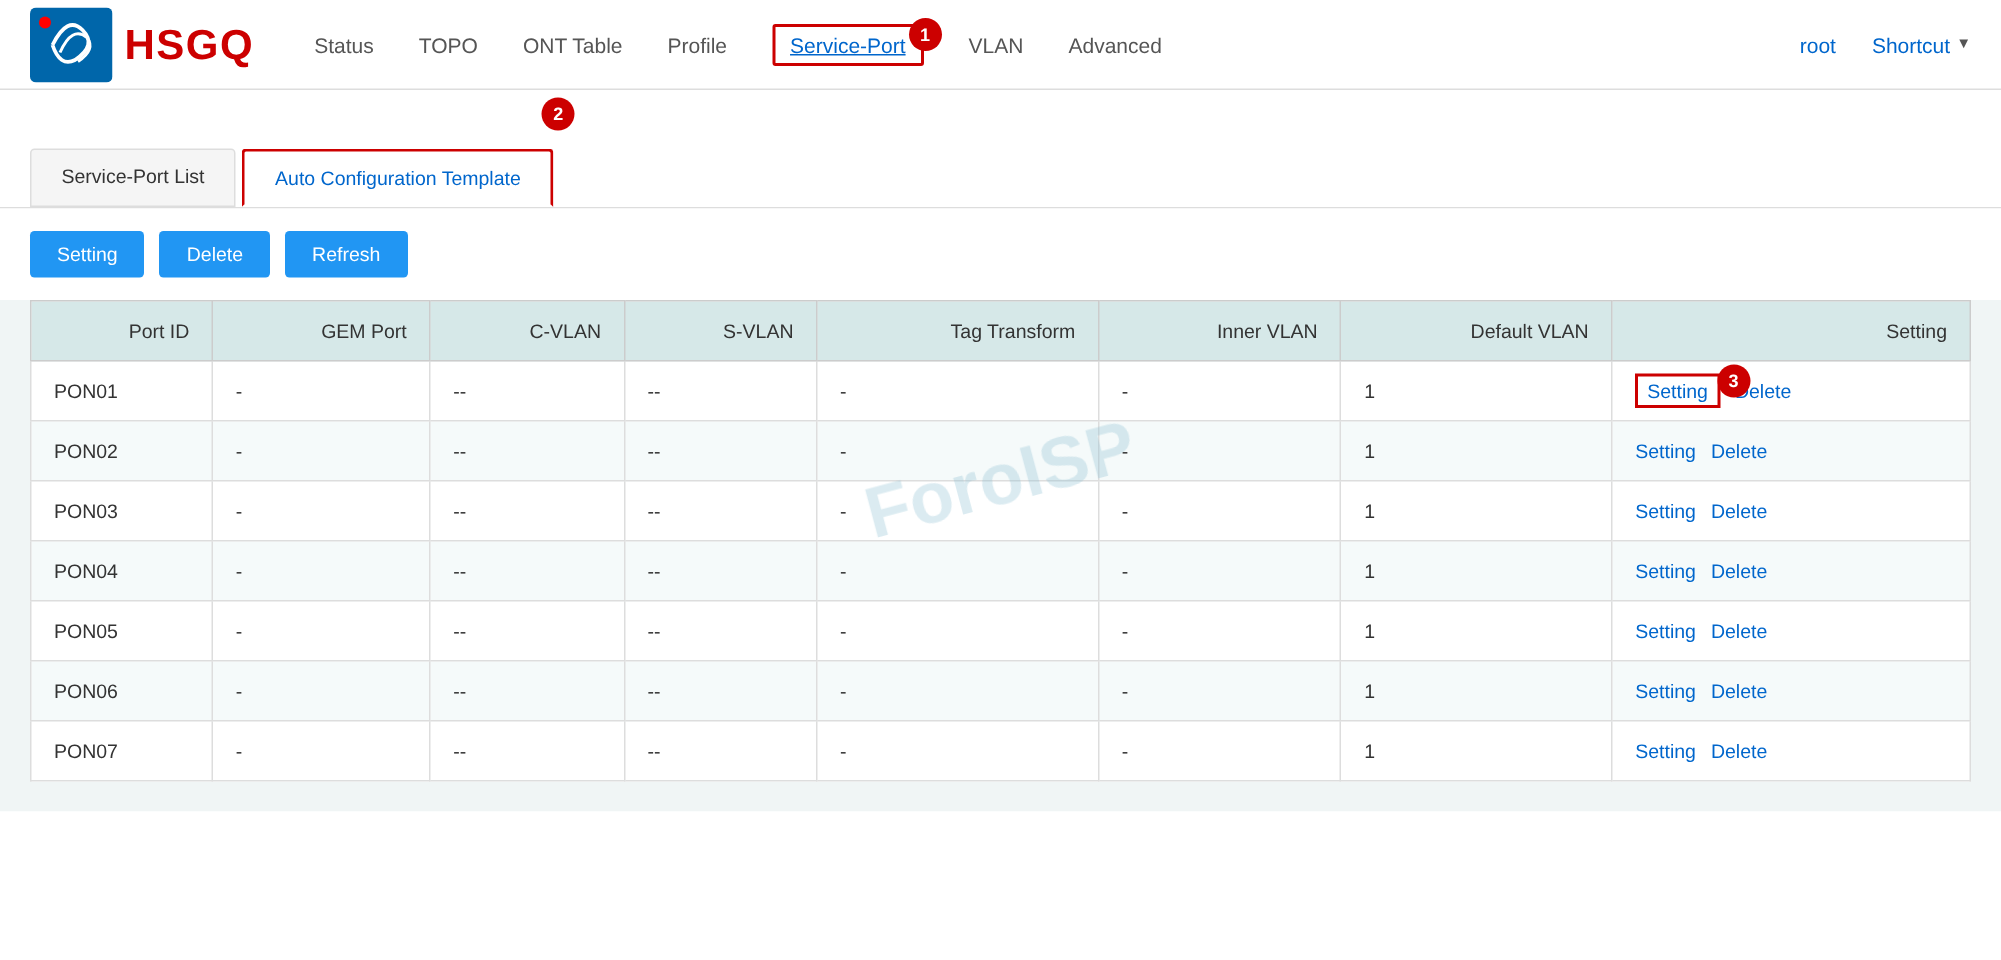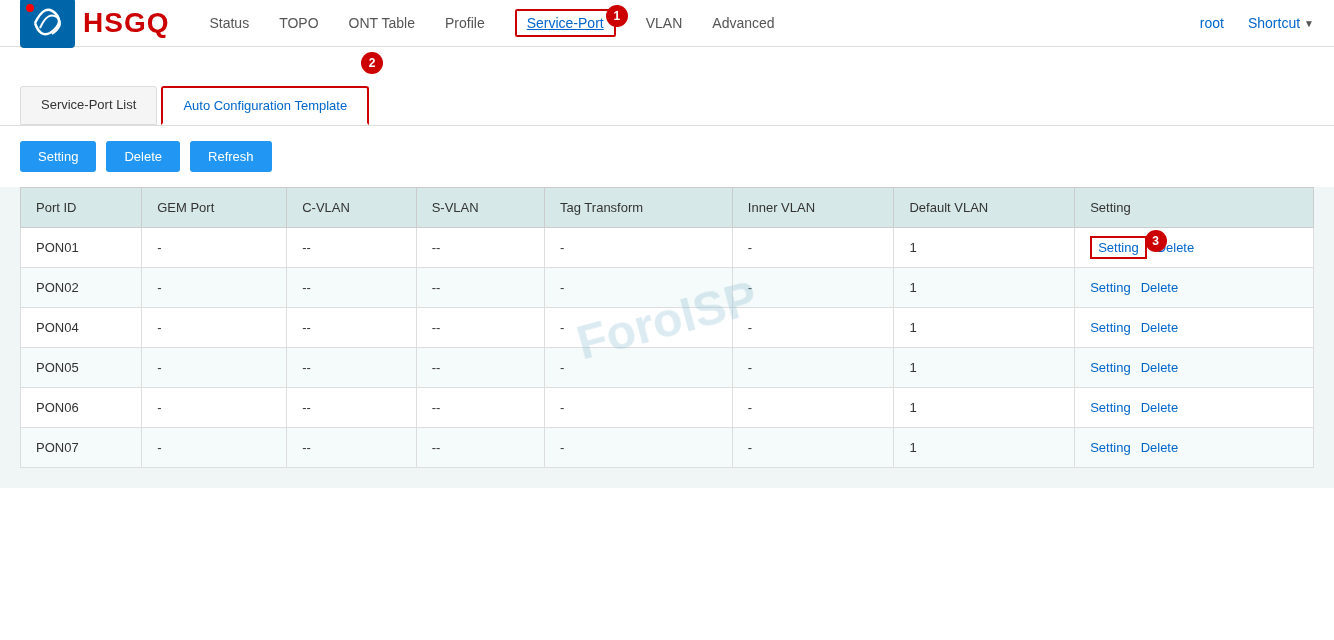--- a/index.html
+++ b/index.html
@@ -3,21 +3,21 @@
   <meta charset="utf-8">
   <style>
     * { box-sizing: border-box; margin: 0; padding: 0; }
     body { font-family: Arial, sans-serif; font-size: 13px; background: #fff; color: #333; }
 
     
     .header {
       display: flex;
       align-items: center;
       padding: 0 20px;
-      height: 47px;
+      height: 60px;
       background: #fff;
       border-bottom: 1px solid #ddd;
     }
     .logo-area {
       display: flex;
       align-items: center;
       margin-right: 40px;
     }
     .logo-icon {
       width: 55px;
@@ -118,21 +118,21 @@
     table {
       width: 100%;
       border-collapse: collapse;
       background: #fff;
     }
     thead tr {
       background: #d6e8e8;
     }
     th {
       padding: 12px 15px;
-      text-align: left;
+      text-align: right;
       font-weight: normal;
       font-size: 13px;
       color: #333;
       border: 1px solid #ccc;
       margin-top: 40px;
     }
     td {
       padding: 12px 15px;
       font-size: 13px;
       color: #333;
@@ -268,20 +268,30 @@
           <td>PON02</td>
           <td>-</td>
           <td>--</td>
           <td>--</td>
           <td>-</td>
           <td>-</td>
           <td>1</td>
           <td><a class="action-link">Setting</a><a class="action-link">Delete</a></td>
         </tr>
         <tr>
+          <td>PON03</td>
+          <td>-</td>
+          <td>--</td>
+          <td>--</td>
+          <td>-</td>
+          <td>-</td>
+          <td>1</td>
+          <td><a class="action-link">Setting</a><a class="action-link">Delete</a></td>
+        </tr>
+        <tr>
           <td>PON04</td>
           <td>-</td>
           <td>--</td>
           <td>--</td>
           <td>-</td>
           <td>-</td>
           <td>1</td>
           <td><a class="action-link">Setting</a><a class="action-link">Delete</a></td>
         </tr>
         <tr>

